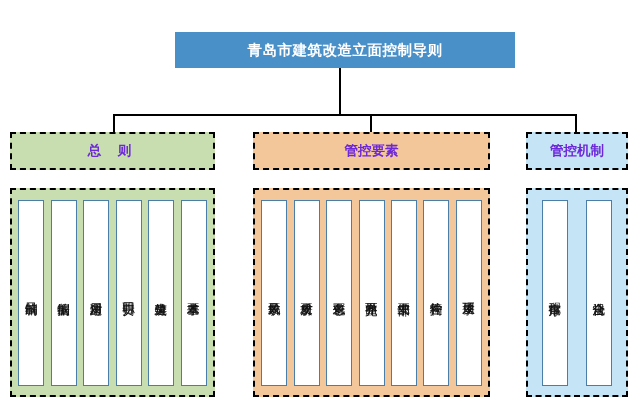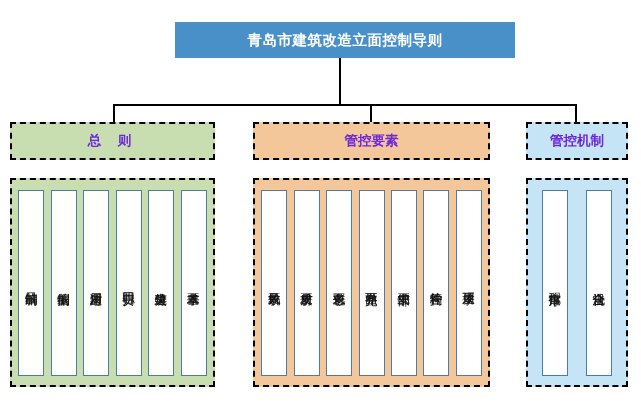--- a/index.html
+++ b/index.html
@@ -10,20 +10,21 @@
     width: 641px;
     height: 405px;
     background: #ffffff;
     font-family: "DejaVu Sans", "Liberation Sans", sans-serif;
     overflow: hidden;
   }
   #diagram {
     position: relative;
     width: 641px;
     height: 336px;
+    margin-top: 10px;
   }
 
   
   .root-box {
     position: absolute;
     left: 175px;
     top: 22px;
     width: 340px;
     height: 36px;
     background: #4A90C8;

